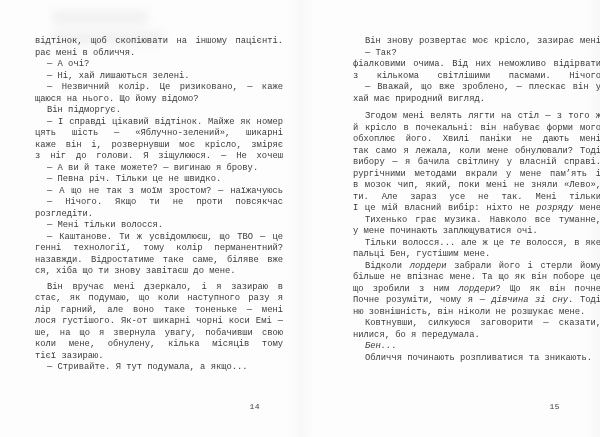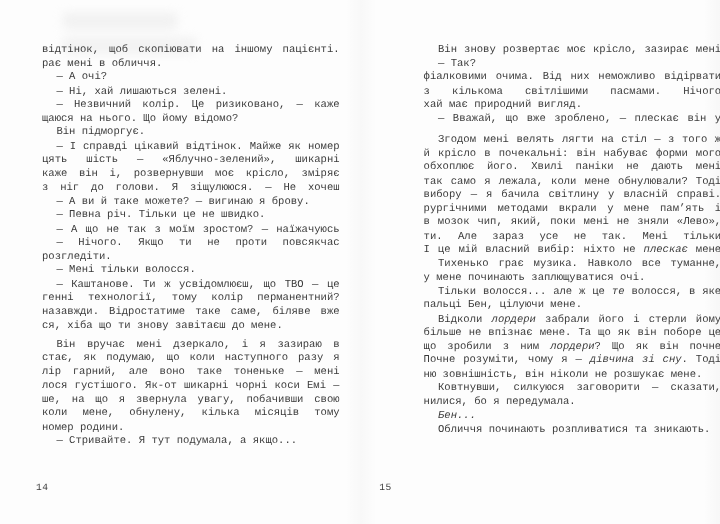--- a/index.html
+++ b/index.html
@@ -72,21 +72,21 @@
   .line.gap  { margin-top: 6px; }
   .line.gapsm{ margin-top: 4px; }
   .it { font-style: italic; }
 
   .page-number {
     position: absolute;
     top: 401px;
     height: 12px;
     font-size: 8px;
     line-height: 12px;
-    text-align: left;
+    text-align: right;
     letter-spacing: 0.5px;
     color: var(--ink, #3b3b3b);
   }
   .pn-left  { left: 30px;  width: 230px; }
   .pn-right { left: 316px; width: 244px; }
 </style>
 </head>
 <body>
 
 <div class="spread">
@@ -117,47 +117,47 @@
         <div class="line ind"><span>— Каштанове. Ти ж усвідомлюєш, що ТВО — це передові</span></div>
         <div class="line"><span>генні технології, тому колір перманентний? Каштановий</span></div>
         <div class="line"><span>назавжди. Відростатиме таке саме, біляве вже не повернеть-</span></div>
         <div class="line end"><span>ся, хіба що ти знову завітаєш до мене.</span></div>
         <div class="line ind gapsm"><span>Він вручає мені дзеркало, і я зазираю в нього. Дивно</span></div>
         <div class="line"><span>стає, як подумаю, що коли наступного разу я погляну</span></div>
         <div class="line"><span>лір гарний, але воно таке тоненьке — мені завжди хоті-</span></div>
         <div class="line"><span>лося густішого. Як-от шикарні чорні коси Емі — найпер-</span></div>
         <div class="line"><span>ше, на що я звернула увагу, побачивши свою нову сестру,</span></div>
         <div class="line"><span>коли мене, обнулену, кілька місяців тому приписали до</span></div>
-        <div class="line end"><span>номер родини.</span></div>
+        <div class="line end"><span>тієї зазираю.</span></div>
         <div class="line ind end"><span>— Стривайте. Я тут подумала, а якщо...</span></div>
       </div>
     <div class="page-number pn-left">14</div>
   </section>
 
   <section class="page">
     <div class="text-block text-right">
         <div class="line ind"><span>Він знову розвертає моє крісло, зазирає мені в очі своїми</span></div>
         <div class="line ind end"><span>— Так?</span></div>
         <div class="line end"><span>фіалковими очима. Від них неможливо відірвати погляду.</span></div>
         <div class="line"><span>з кількома світлішими пасмами. Нічого неординарного —</span></div>
+        <div class="line ind end"><span>— Вважай, що вже зроблено, — плескає він у долоні.</span></div>
         <div class="line end"><span>хай має природний вигляд.</span></div>
-        <div class="line ind end"><span>— Вважай, що вже зроблено, — плескає він у долоні.</span></div>
         <div class="line ind gap"><span>Згодом мені велять лягти на стіл — з того ж розряду, що</span></div>
         <div class="line"><span>й крісло в почекальні: він набуває форми мого тіла й міцно</span></div>
         <div class="line"><span>обхоплює його. Хвилі паніки не дають мені задрімати. Оце</span></div>
         <div class="line"><span>так само я лежала, коли мене обнулювали? Тоді я не мала</span></div>
         <div class="line"><span>вибору — я бачила світлину у власній справі. Мене прив’я-</span></div>
         <div class="line"><span>рургічними методами вкрали у мене пам’ять і вживили мені</span></div>
         <div class="line"><span>в мозок чип, який, поки мені не зняли «Лево», міг мене вби-</span></div>
         <div class="line"><span>ти. Але зараз усе не так. Мені тільки підправлять волосся.</span></div>
-        <div class="line end"><span>І це мій власний вибір: ніхто не </span><span class="it">плескає</span><span> мене це робити.</span></div>
+        <div class="line end"><span>І це мій власний вибір: ніхто не </span><span class="it">розряду</span><span> мене це робити.</span></div>
         <div class="line ind"><span>Тихенько грає музика. Навколо все туманне, розмите,</span></div>
         <div class="line end"><span>у мене починають заплющуватися очі.</span></div>
         <div class="line ind"><span>Тільки волосся... але ж це </span><span class="it">те</span><span> волосся, в яке занурював</span></div>
-        <div class="line end"><span>пальці Бен, цілуючи мене.</span></div>
+        <div class="line end"><span>пальці Бен, густішим мене.</span></div>
         <div class="line ind"><span>Відколи </span><span class="it">лордери</span><span> забрали його і стерли йому пам’ять, він</span></div>
         <div class="line"><span>більше не впізнає мене. Та що як він поборе це — можете те,</span></div>
         <div class="line"><span>що зробили з ним </span><span class="it">лордери</span><span>? Що як він почне пригадувати?</span></div>
         <div class="line"><span>Почне розуміти, чому я — </span><span class="it">дівчина зі сну</span><span>. Тоді що? Якщо я змі-</span></div>
         <div class="line end"><span>ню зовнішність, він ніколи не розшукає мене.</span></div>
         <div class="line ind"><span>Ковтнувши, силкуюся заговорити — сказати, щоб зупи-</span></div>
         <div class="line end"><span>нилися, бо я передумала.</span></div>
         <div class="line ind end"><span class="it">Бен...</span></div>
         <div class="line ind end"><span>Обличчя починають розпливатися та зникають.</span></div>
       </div>

